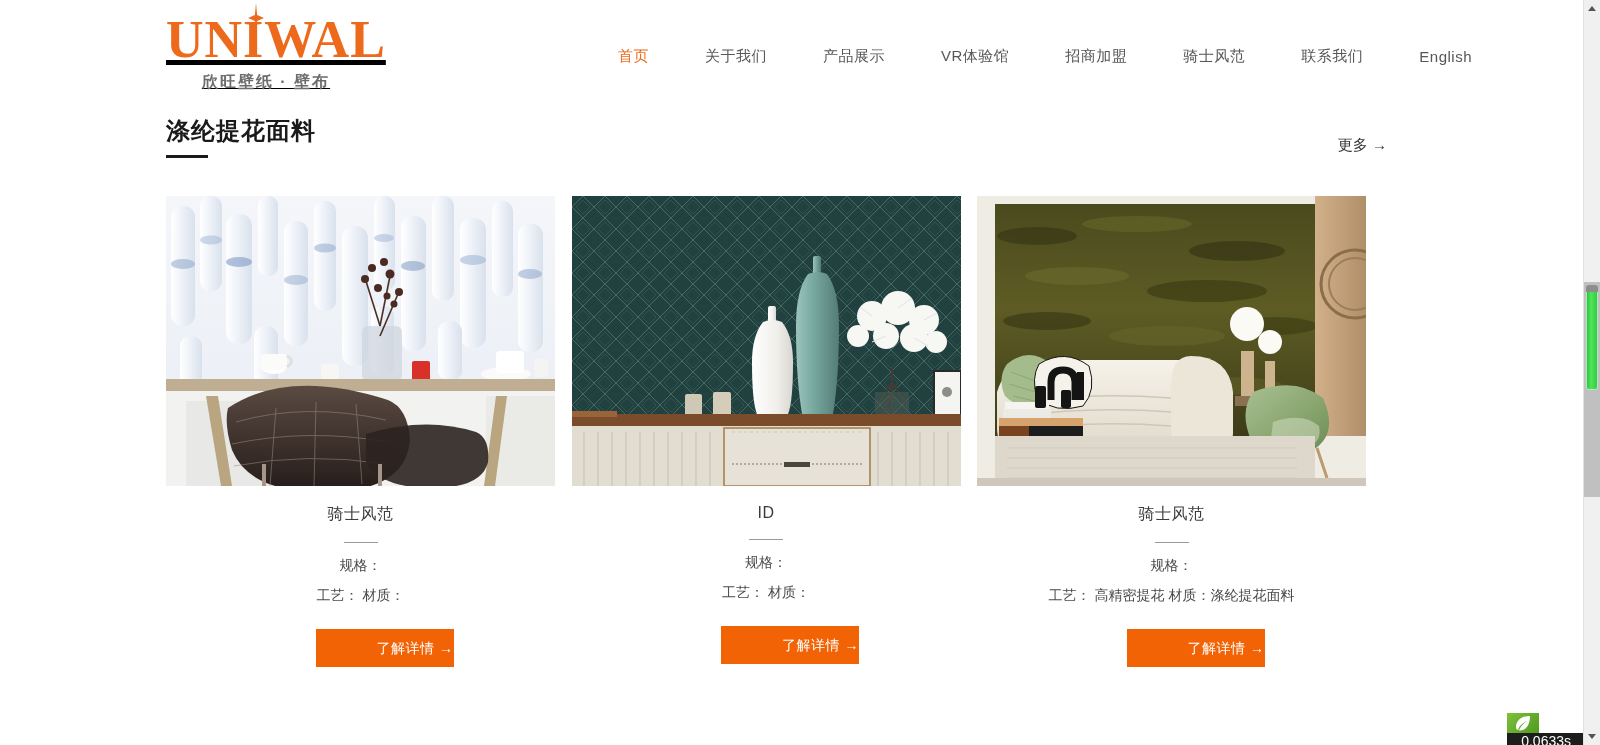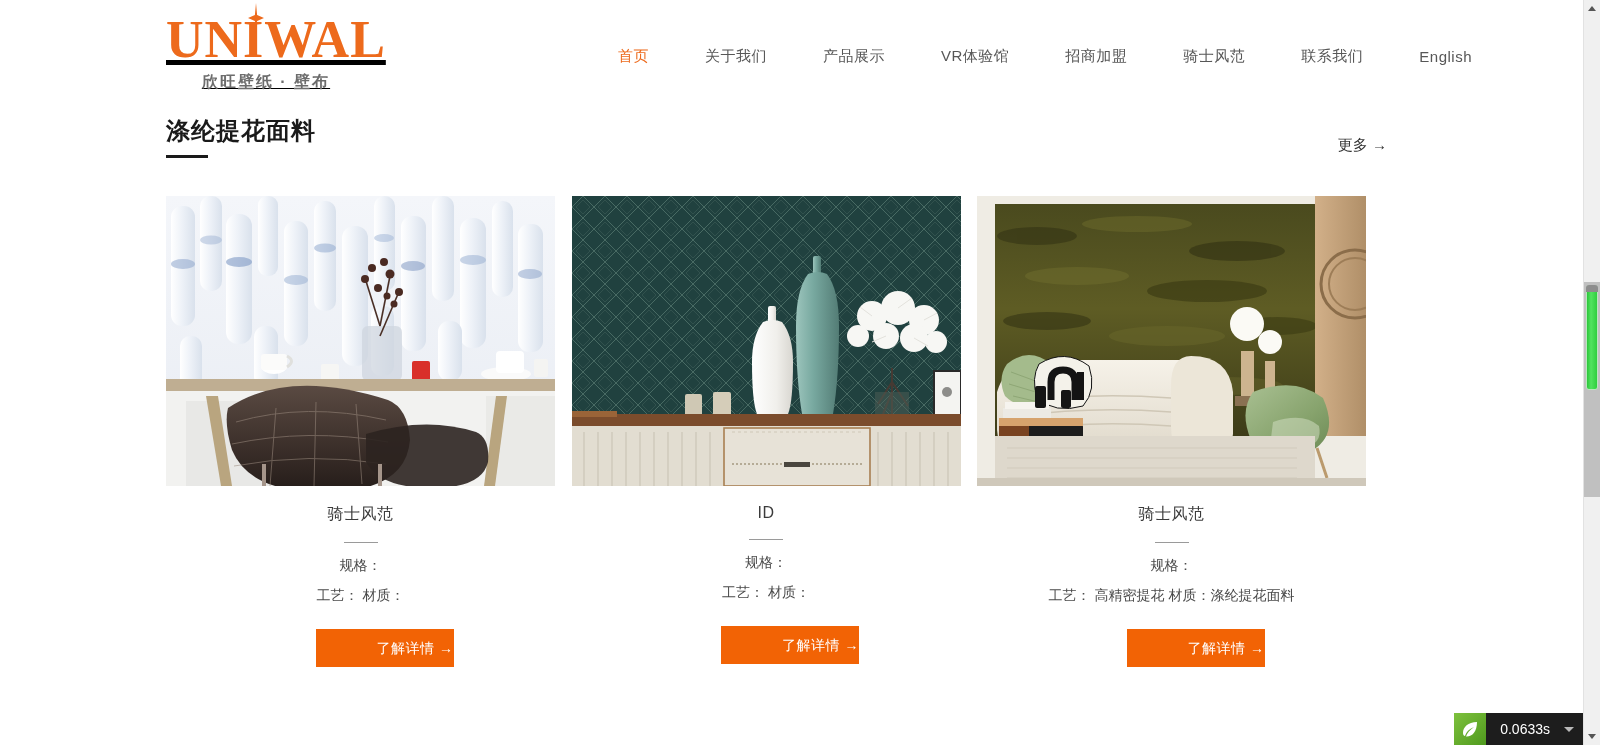--- a/index.html
+++ b/index.html
@@ -213,20 +213,21 @@
     border-radius: 3px 3px 0 0;
   }
 
   
   .debug-widget {
     position: absolute;
     right: 17px; bottom: 0;
     height: 32px;
     display: flex;
     align-items: stretch;
+    flex-direction: column;
   }
   .debug-leaf {
     width: 32px; height: 32px;
     background: linear-gradient(135deg,#7ec13d 0%, #4f9a1e 100%);
     display: flex; align-items: center; justify-content: center;
     cursor: pointer;
   }
   .debug-time {
     background: #1d1d1d;
     color: #ffffff;

